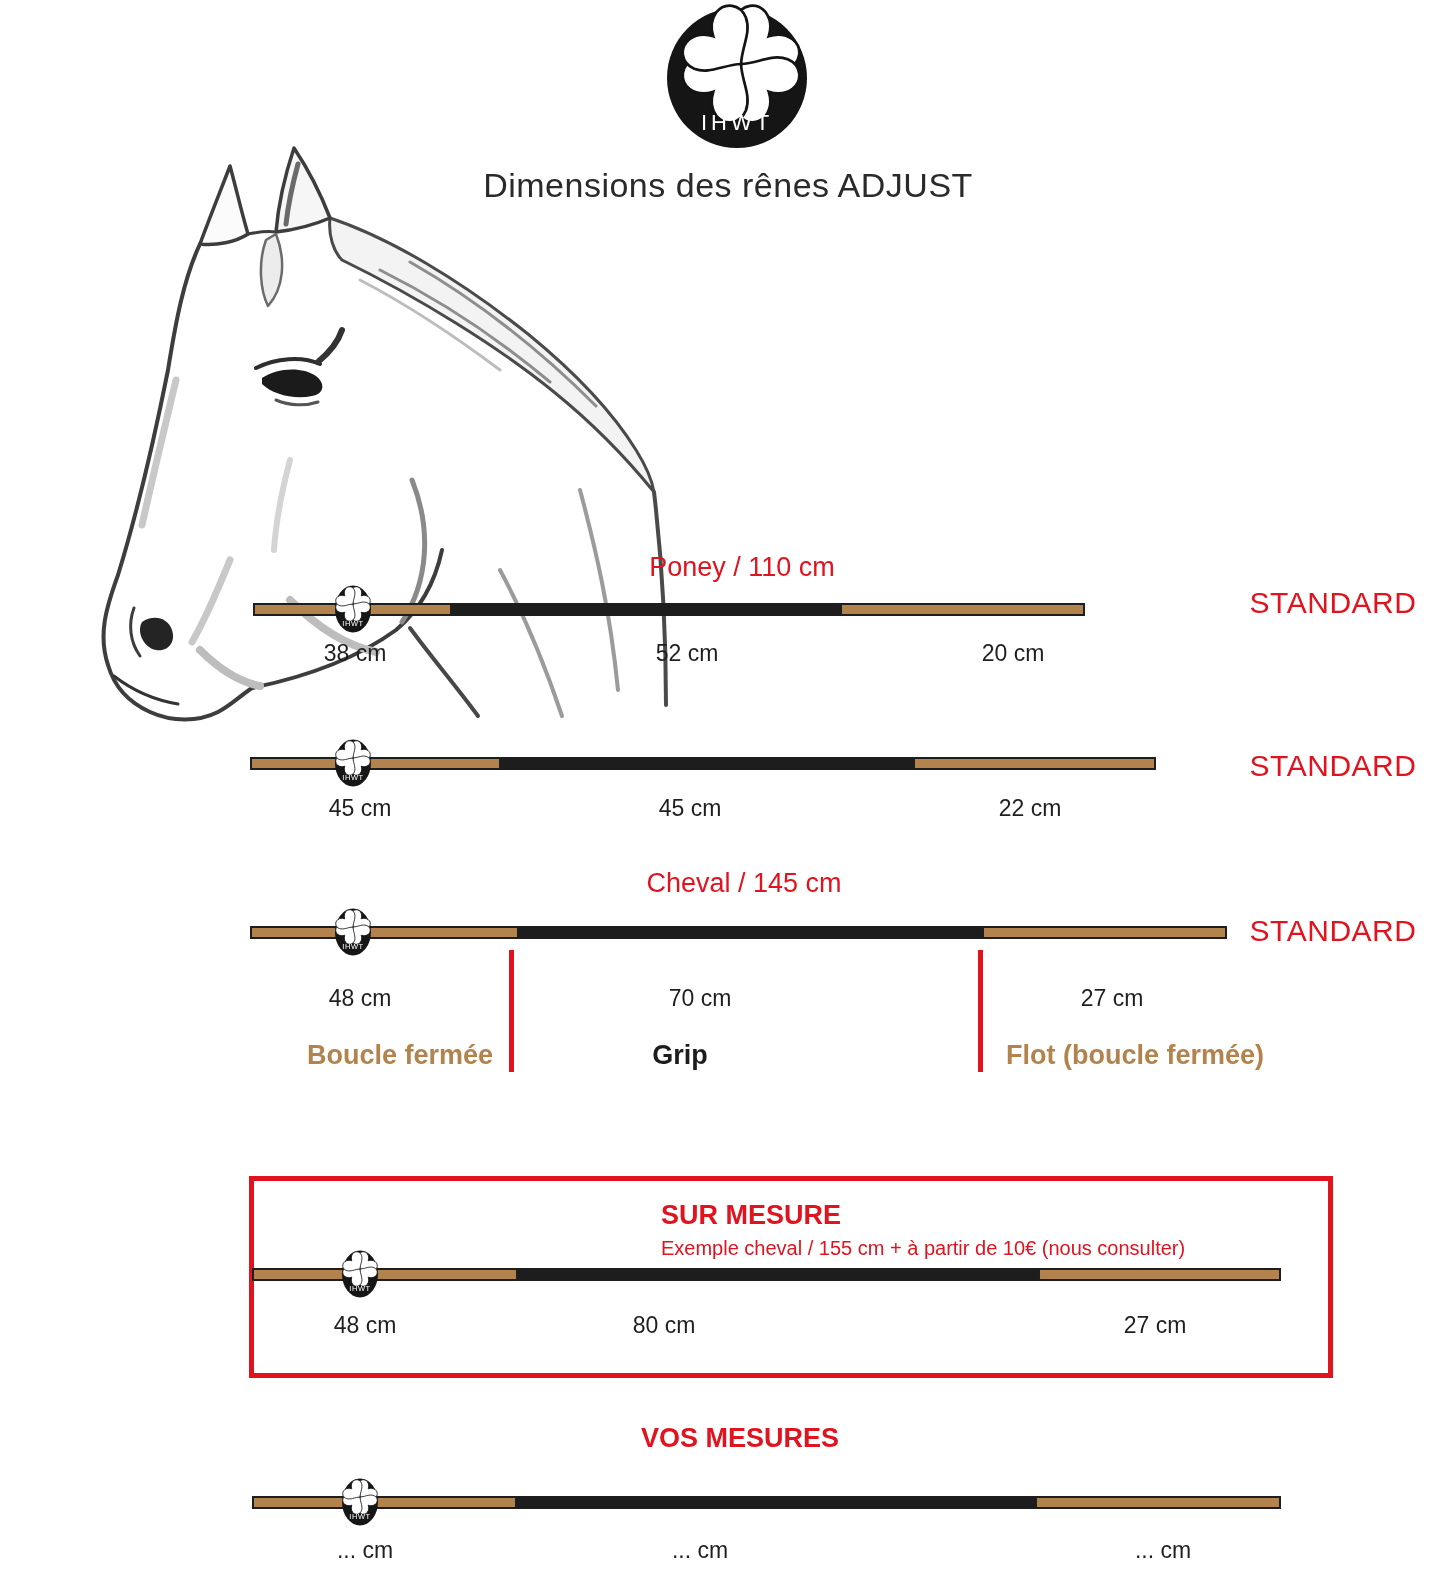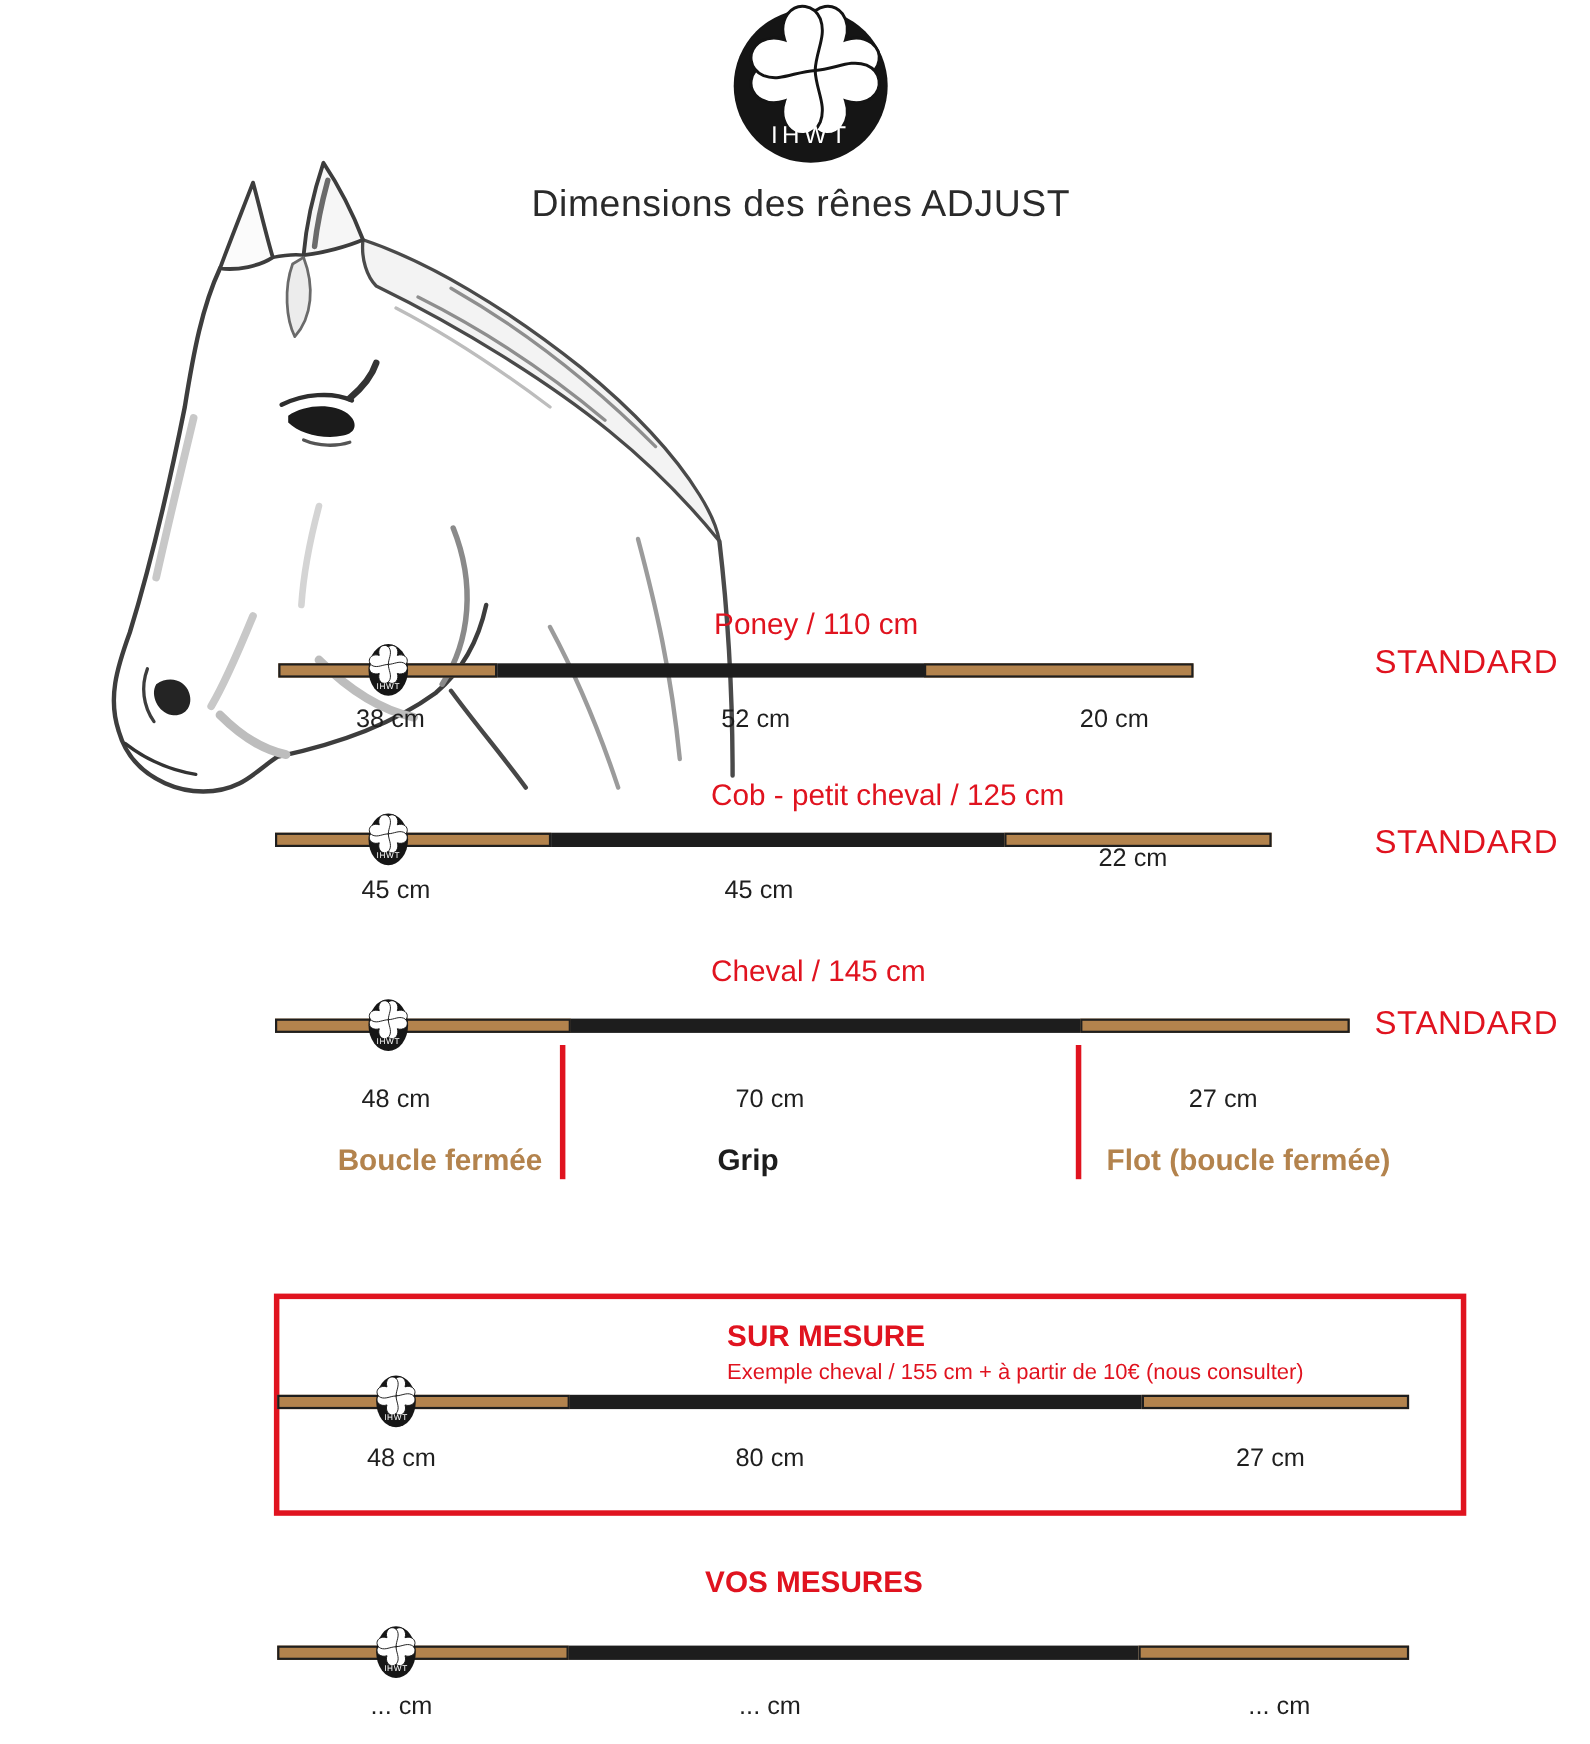--- a/index.html
+++ b/index.html
@@ -104,32 +104,31 @@
     <div class="seg-tan" style="width:245px"></div>
   </div>
   <svg class="badge-svg" style="left:333px;top:583px" viewBox="-20 -26 40 52">
       <use href="#badge"></use>
     </svg>
   <div class="abs ctr val" style="left:355px;top:640px">38 cm</div>
   <div class="abs ctr val" style="left:687px;top:640px">52 cm</div>
   <div class="abs ctr val" style="left:1013px;top:640px">20 cm</div>
   <div class="abs ctr standard" style="left:1333px;top:586px">STANDARD</div>
 
-  <div class="abs ctr row-title red" style="left:807px;top:708px">Cob - petit cheval / 125 cm</div>
   <div class="abs bar" style="left:250px;top:757px;width:906px">
     <div class="seg-tan" style="width:251px"></div>
     <div class="seg-black" style="width:412px"></div>
     <div class="seg-tan" style="width:243px"></div>
   </div>
   <svg class="badge-svg" style="left:333px;top:737px" viewBox="-20 -26 40 52">
       <use href="#badge"></use>
     </svg>
   <div class="abs ctr val" style="left:360px;top:795px">45 cm</div>
   <div class="abs ctr val" style="left:690px;top:795px">45 cm</div>
-  <div class="abs ctr val" style="left:1030px;top:766px">22 cm</div>
+  <div class="abs ctr val" style="left:1030px;top:795px">22 cm</div>
   <div class="abs ctr standard" style="left:1333px;top:749px">STANDARD</div>
 
   <div class="abs ctr row-title red" style="left:744px;top:868px">Cheval / 145 cm</div>
   <div class="abs bar" style="left:250px;top:926px;width:977px">
     <div class="seg-tan" style="width:269px"></div>
     <div class="seg-black" style="width:463px"></div>
     <div class="seg-tan" style="width:245px"></div>
   </div>
   <svg class="badge-svg" style="left:333px;top:906px" viewBox="-20 -26 40 52">
       <use href="#badge"></use>
@@ -149,21 +148,21 @@
   <div class="abs sm-sub red" style="left:661px;top:1237px">Exemple cheval / 155 cm + à partir de 10€ (nous consulter)</div>
   <div class="abs bar" style="left:252px;top:1268px;width:1029px">
     <div class="seg-tan" style="width:266px"></div>
     <div class="seg-black" style="width:520px"></div>
     <div class="seg-tan" style="width:243px"></div>
   </div>
   <svg class="badge-svg" style="left:340px;top:1248px" viewBox="-20 -26 40 52">
       <use href="#badge"></use>
     </svg>
   <div class="abs ctr val" style="left:365px;top:1312px">48 cm</div>
-  <div class="abs ctr val" style="left:700px;top:1312px">80 cm</div>
+  <div class="abs ctr val" style="left:664px;top:1312px">80 cm</div>
   <div class="abs ctr val" style="left:1155px;top:1312px">27 cm</div>
 
   <div class="abs ctr sm-title red" style="left:740px;top:1423px">VOS MESURES</div>
   <div class="abs bar" style="left:252px;top:1496px;width:1029px">
     <div class="seg-tan" style="width:265px"></div>
     <div class="seg-black" style="width:518px"></div>
     <div class="seg-tan" style="width:246px"></div>
   </div>
   <svg class="badge-svg" style="left:340px;top:1476px" viewBox="-20 -26 40 52">
       <use href="#badge"></use>

